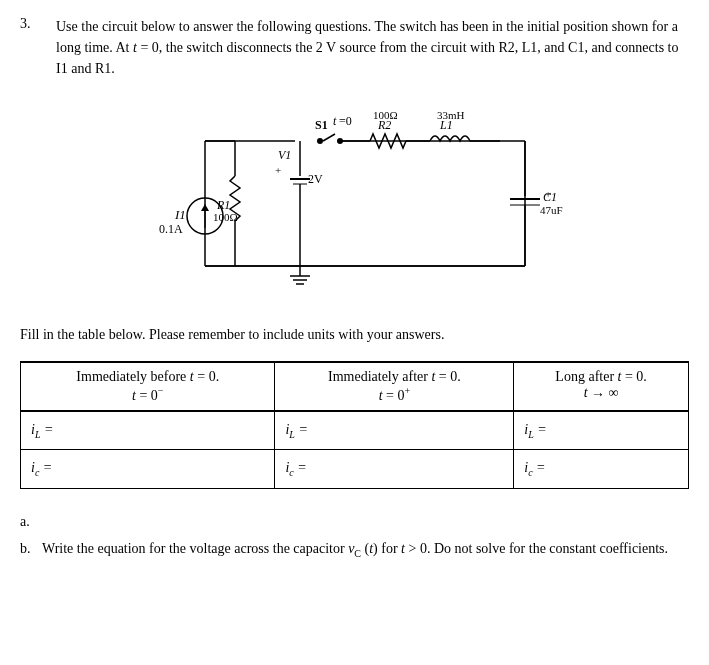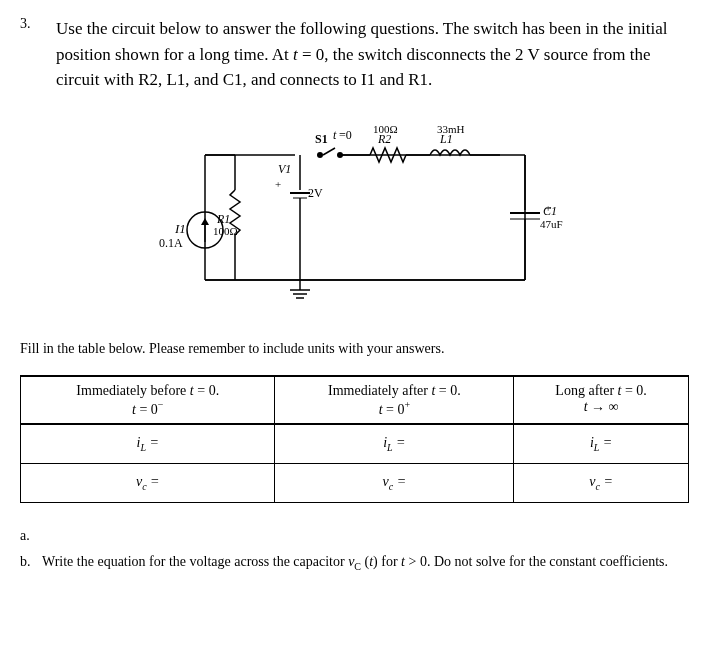--- a/index.html
+++ b/index.html
@@ -19,21 +19,21 @@
     }
     .problem-header {
       display: flex;
       gap: 12px;
     }
     .problem-number {
       font-size: 14px;
       min-width: 24px;
     }
     .problem-text {
-      font-size: 17px;
+      font-size: 14px;
       line-height: 1.5;
     }
     .circuit-container {
       display: flex;
       justify-content: center;
       margin: 10px 0 14px 0;
     }
     .circuit-svg {
       border: none;
     }
@@ -53,21 +53,20 @@
     }
     table th {
       font-weight: normal;
       border-top: 2px solid #000;
       border-bottom: 2px solid #000;
     }
     .row-label {
       font-size: 14px;
       font-style: italic;
       padding: 10px 10px;
-      text-align: center;
     }
     .questions {
       margin-top: 10px;
       font-size: 14px;
       line-height: 1.6;
     }
     .question-item {
       display: flex;
       gap: 6px;
       margin-bottom: 4px;
@@ -204,23 +203,23 @@
         </th>
       </tr>
     </thead>
     <tbody>
       <tr>
         <td class="row-label"><span class="italic">i</span><sub>L</sub> =</td>
         <td class="row-label"><span class="italic">i</span><sub>L</sub> =</td>
         <td class="row-label"><span class="italic">i</span><sub>L</sub> =</td>
       </tr>
       <tr>
-        <td class="row-label"><span class="italic">v</span><sub>c</sub> =</td>
-        <td class="row-label"><span class="italic">v</span><sub>c</sub> =</td>
-        <td class="row-label"><span class="italic">v</span><sub>c</sub> =</td>
+        <td class="row-label"><span class="italic">i</span><sub>c</sub> =</td>
+        <td class="row-label"><span class="italic">i</span><sub>c</sub> =</td>
+        <td class="row-label"><span class="italic">i</span><sub>c</sub> =</td>
       </tr>
     </tbody>
   </table>
 
   <div class="questions">
     <div class="question-item">
       <span class="question-label">a.</span>
     </div>
     <div class="question-item">
       <span class="question-label">b.</span>

